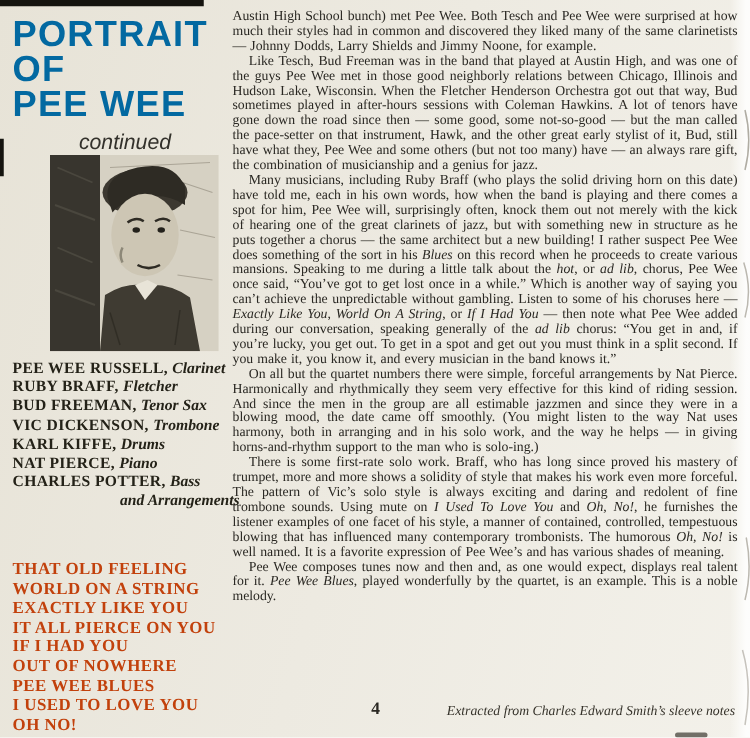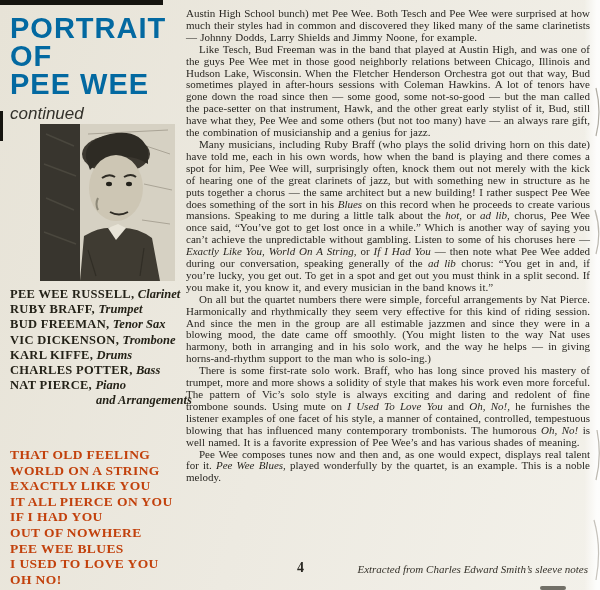--- a/index.html
+++ b/index.html
@@ -23,21 +23,21 @@
   }
   
   .left-col { position:absolute; left:10px; top:14px; width:180px; }
   .title {
     font-family: "Liberation Sans", sans-serif;
     font-weight: 700; font-size: 29px; line-height: 28px;
     letter-spacing: 1px; color: #0369a1;
   }
   .continued {
     font-family: "Liberation Sans", sans-serif;
-    font-style: italic; font-size: 17px; color: #33312b; margin-top: 6px;
+    font-style: italic; font-size: 17px; color: #33312b; margin-top: 6px; text-align: center;
   }
   .portrait-wrap { position:absolute; left:40px; top:124px; width:135px; height:157px; }
   .personnel { position:absolute; left:10px; top:287px; width:186px; font-size:12.5px; line-height:15.2px; white-space:nowrap; }
   .p-name { font-weight:700; letter-spacing:.3px; color:#242218;margin-top:30px; }
   .p-role { font-style: italic; font-weight:700; color:#242218; }
   .p-role2 { padding-left: 86px; }
   .tracks { position:absolute; left:10px; top:447px; width:190px; font-size:13.5px; line-height:15.6px; }
   .track { font-weight:700; letter-spacing:.4px; color:#c2410c; white-space:nowrap; }
   
   .body-col {
@@ -112,26 +112,26 @@
     <path d="M68 104 L76 116 L86 104 L78 100 Z" fill="#e8e4d8"></path>
     <g stroke="#2b2820" stroke-width="1.2" opacity="0.7">
       <line x1="48" y1="126" x2="56" y2="152"></line>
         <line x1="104" y1="124" x2="100" y2="152"></line>
     </g>
   </svg>
 </div>
 
 <div class="personnel">
     <div class="p-row"><span class="p-name">PEE WEE RUSSELL, </span><span class="p-role">Clarinet</span></div>
-    <div class="p-row"><span class="p-name">RUBY BRAFF, </span><span class="p-role">Trumpet</span></div>
+    <div class="p-row"><span class="p-name">RUBY BRAFF, </span><span class="p-role">Fletcher</span></div>
     <div class="p-row"><span class="p-name">BUD FREEMAN, </span><span class="p-role">Tenor Sax</span></div>
     <div class="p-row"><span class="p-name">VIC DICKENSON, </span><span class="p-role">Trombone</span></div>
     <div class="p-row"><span class="p-name">KARL KIFFE, </span><span class="p-role">Drums</span></div>
+    <div class="p-row"><span class="p-name">NAT PIERCE, </span><span class="p-role">Piano</span></div>
     <div class="p-row"><span class="p-name">CHARLES POTTER, </span><span class="p-role">Bass</span></div>
-    <div class="p-row"><span class="p-name">NAT PIERCE, </span><span class="p-role">Piano</span></div>
     <div class="p-role p-role2">and Arrangements</div>
   </div>
 
 <div class="tracks">
     <div class="track">THAT OLD FEELING</div>
     <div class="track">WORLD ON A STRING</div>
     <div class="track">EXACTLY LIKE YOU</div>
     <div class="track">IT ALL PIERCE ON YOU</div>
     <div class="track">IF I HAD YOU</div>
     <div class="track">OUT OF NOWHERE</div>

